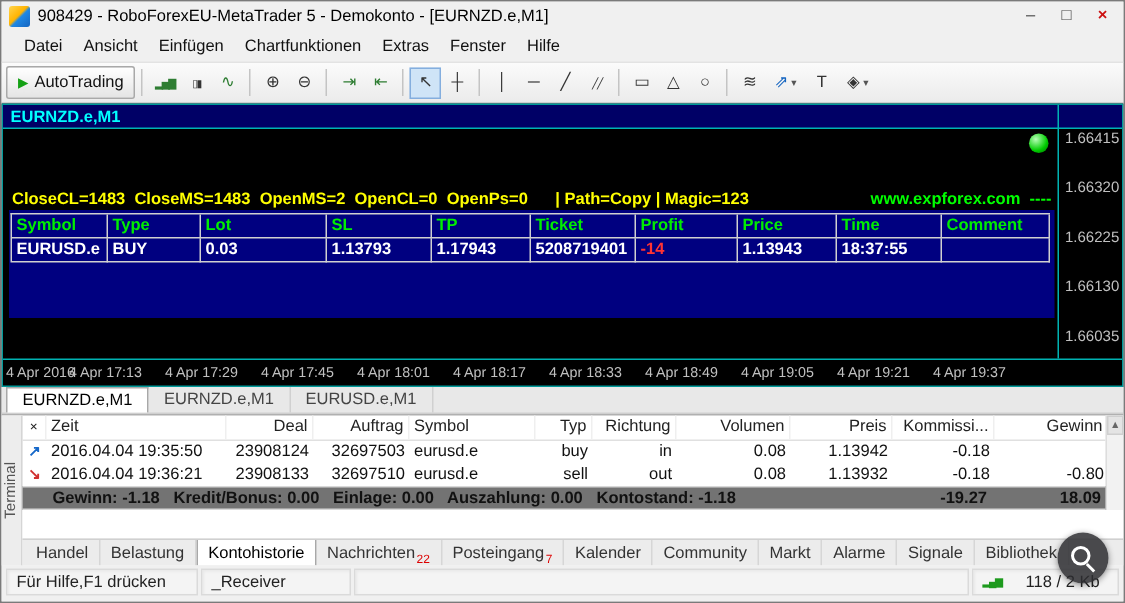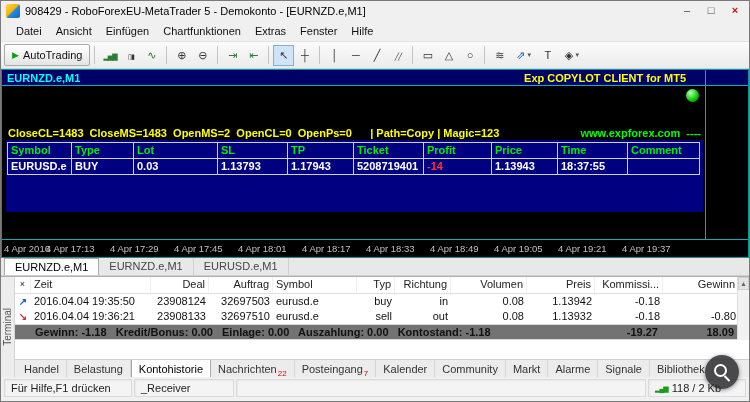--- a/index.html
+++ b/index.html
@@ -101,21 +101,21 @@
   .ttab.active { background:#fff; border:1px solid #a8a8a8; border-bottom:none; color:#000; }
   .badge { color:#dd0000; font-size:8px; vertical-align:sub; margin-left:1px; }
 
   
   .statusbar { flex:1; display:flex; align-items:center; gap:2px; background:#f0f0f0; padding:2px 3px 4px; }
   .spanel { height:18px; line-height:17px; border:1px solid #dadada; background:#f4f4f4; padding:0 6px;
             box-shadow:inset 1px 1px 2px rgba(0,0,0,0.05); color:#222; white-space:nowrap; overflow:hidden; }
   .sp-help { flex:0 0 128px; }
   .sp-receiver { flex:0 0 100px; }
   .sp-fill { flex:1; }
-  .sp-traffic { flex:0 0 98px; display:flex; align-items:center; gap:4px; }
+  .sp-traffic { flex:0 0 98px; display:flex; align-items:center; gap:16px; }
   .conn { font-style:normal; font-size:7px; letter-spacing:-1px; color:#1d9a1d; }
 
   
   .zoom-overlay { position:absolute; right:10px; bottom:12px; width:34px; height:34px; border-radius:50%;
                   background:rgba(45,45,48,0.85); z-index:50; display:flex; align-items:center; justify-content:center;
                   box-shadow:0 1px 4px rgba(0,0,0,0.45); }
   .mag { position:relative; width:13px; height:13px; border:2px solid #fff; border-radius:50%; display:block; margin:-4px 0 0 -4px; }
   .mag::after { content:""; position:absolute; width:2px; height:7px; background:#fff; transform:rotate(-45deg); left:10px; top:9px; }
 </style>
 </head>
@@ -175,21 +175,20 @@
     <button class="tbtn"><span class="g-blue">⇗</span></button>
     <span class="dd">▾</span>
     <button class="tbtn"><span>T</span></button>
     <button class="tbtn"><span>◈</span></button>
     <span class="dd">▾</span>
   </div>
 
   <div class="chart">
     <div class="chart-strip">
       <span class="sym">EURNZD.e,M1</span>
-      <span class="ea">Exp COPYLOT CLIENT for MT5</span>
     </div>
     <span class="ea-ball"></span>
 
     <div class="info-line">
       <span class="yellow">CloseCL=1483  CloseMS=1483  OpenMS=2  OpenCL=0  OpenPs=0      | Path=Copy | Magic=123</span>
       <span class="site">www.expforex.com  ----</span>
     </div>
 
     <div class="navy-panel">
       <div class="pos-table">
@@ -213,20 +212,27 @@
         <span class="pc loss">-14</span>
         <span class="pc">1.13943</span>
         <span class="pc">18:37:55</span>
         <span class="pc"></span>
       </div>
     </div>
 
     <div class="vline-scale"></div>
     <div class="hline-axis"></div>
 
+    <div class="price-scale">
+      <span style="top:17px">1.66415</span>
+      <span style="top:50px">1.66320</span>
+      <span style="top:83px">1.66225</span>
+      <span style="top:116px">1.66130</span>
+      <span style="top:149px">1.66035</span>
+    </div>
 
     <div class="time-axis">
       <span style="left:2px">4 Apr 2016</span>
       <span style="left:44px">4 Apr 17:13</span>
       <span style="left:108px">4 Apr 17:29</span>
       <span style="left:172px">4 Apr 17:45</span>
       <span style="left:236px">4 Apr 18:01</span>
       <span style="left:300px">4 Apr 18:17</span>
       <span style="left:364px">4 Apr 18:33</span>
       <span style="left:428px">4 Apr 18:49</span>

